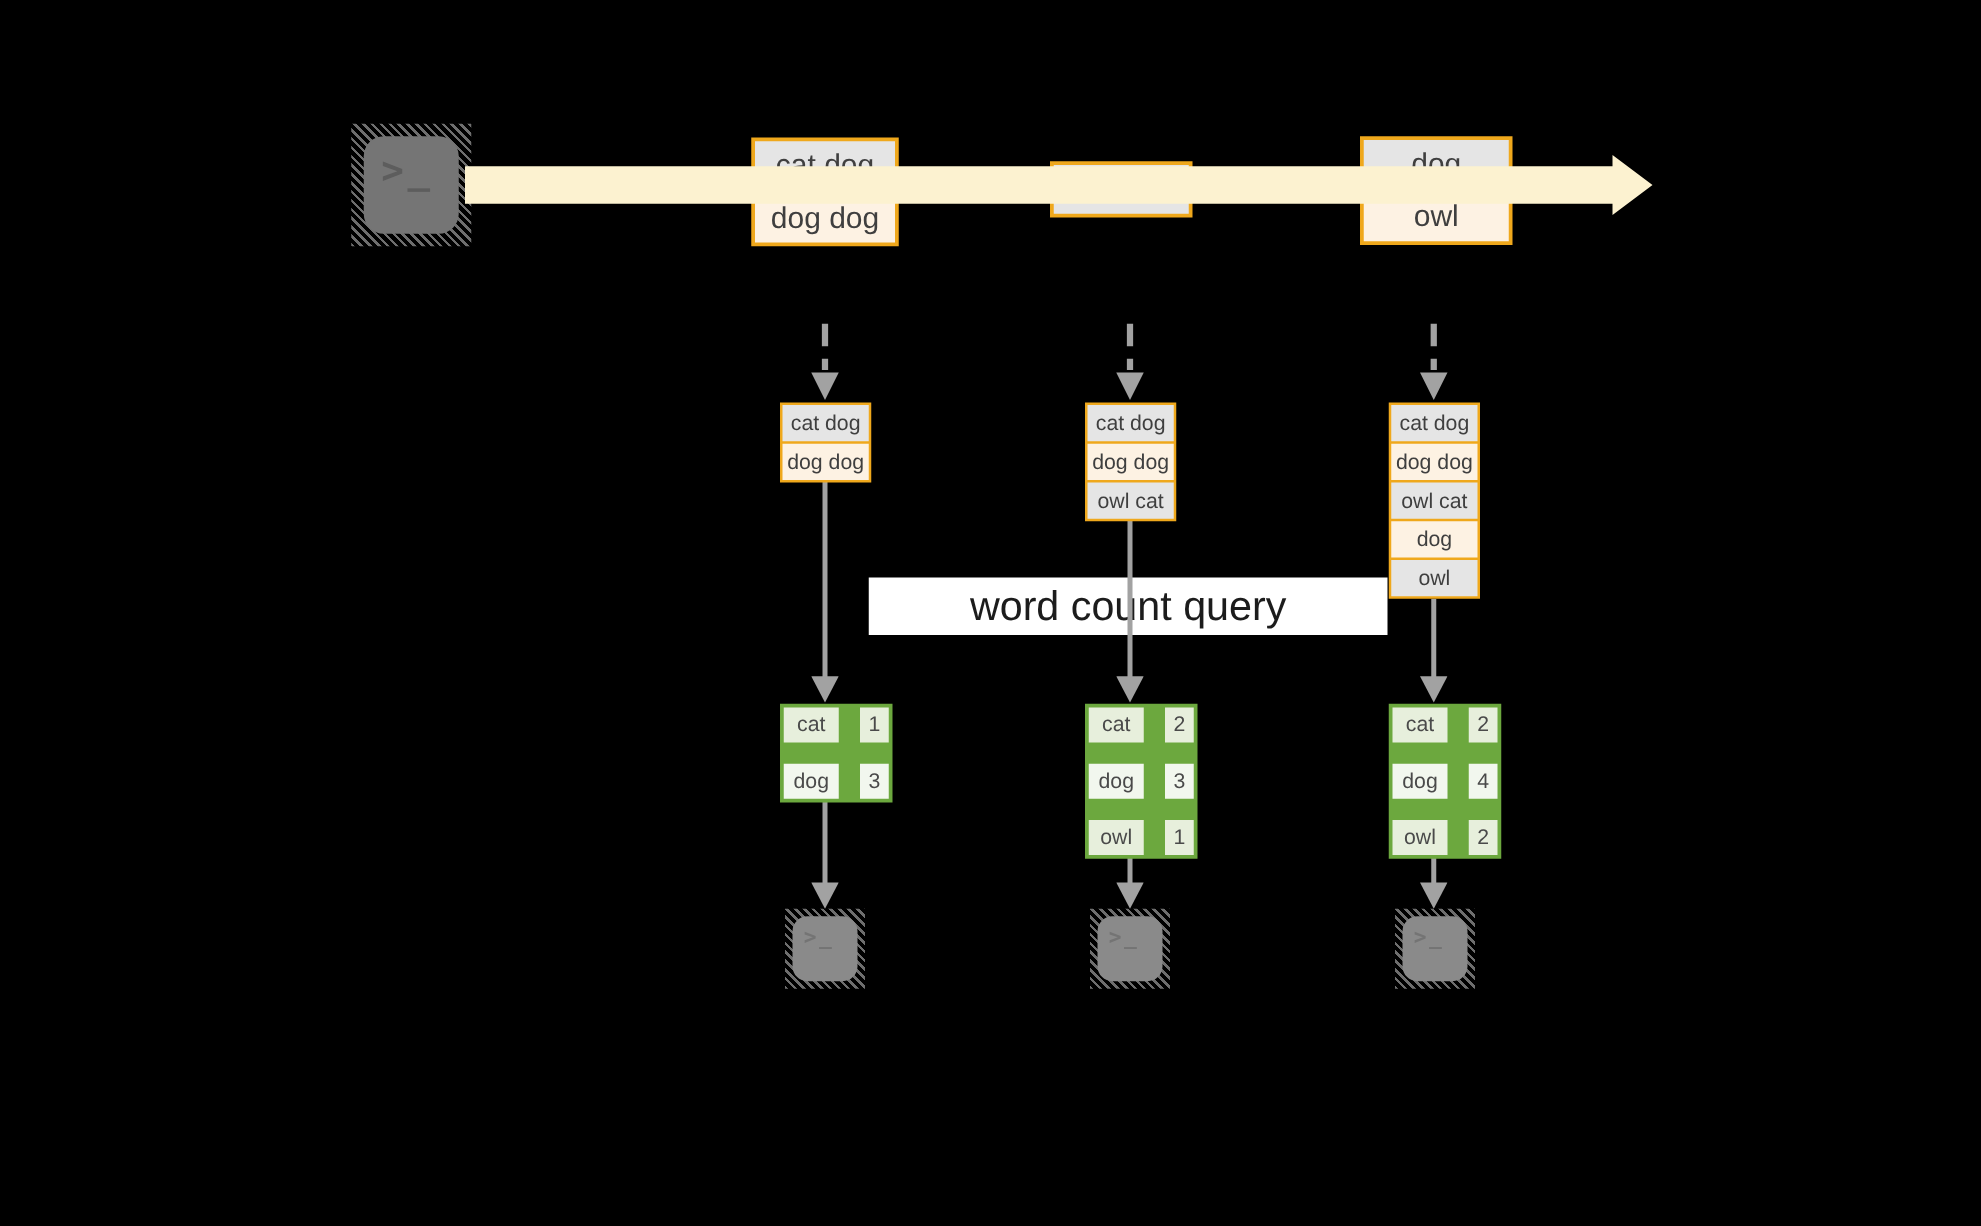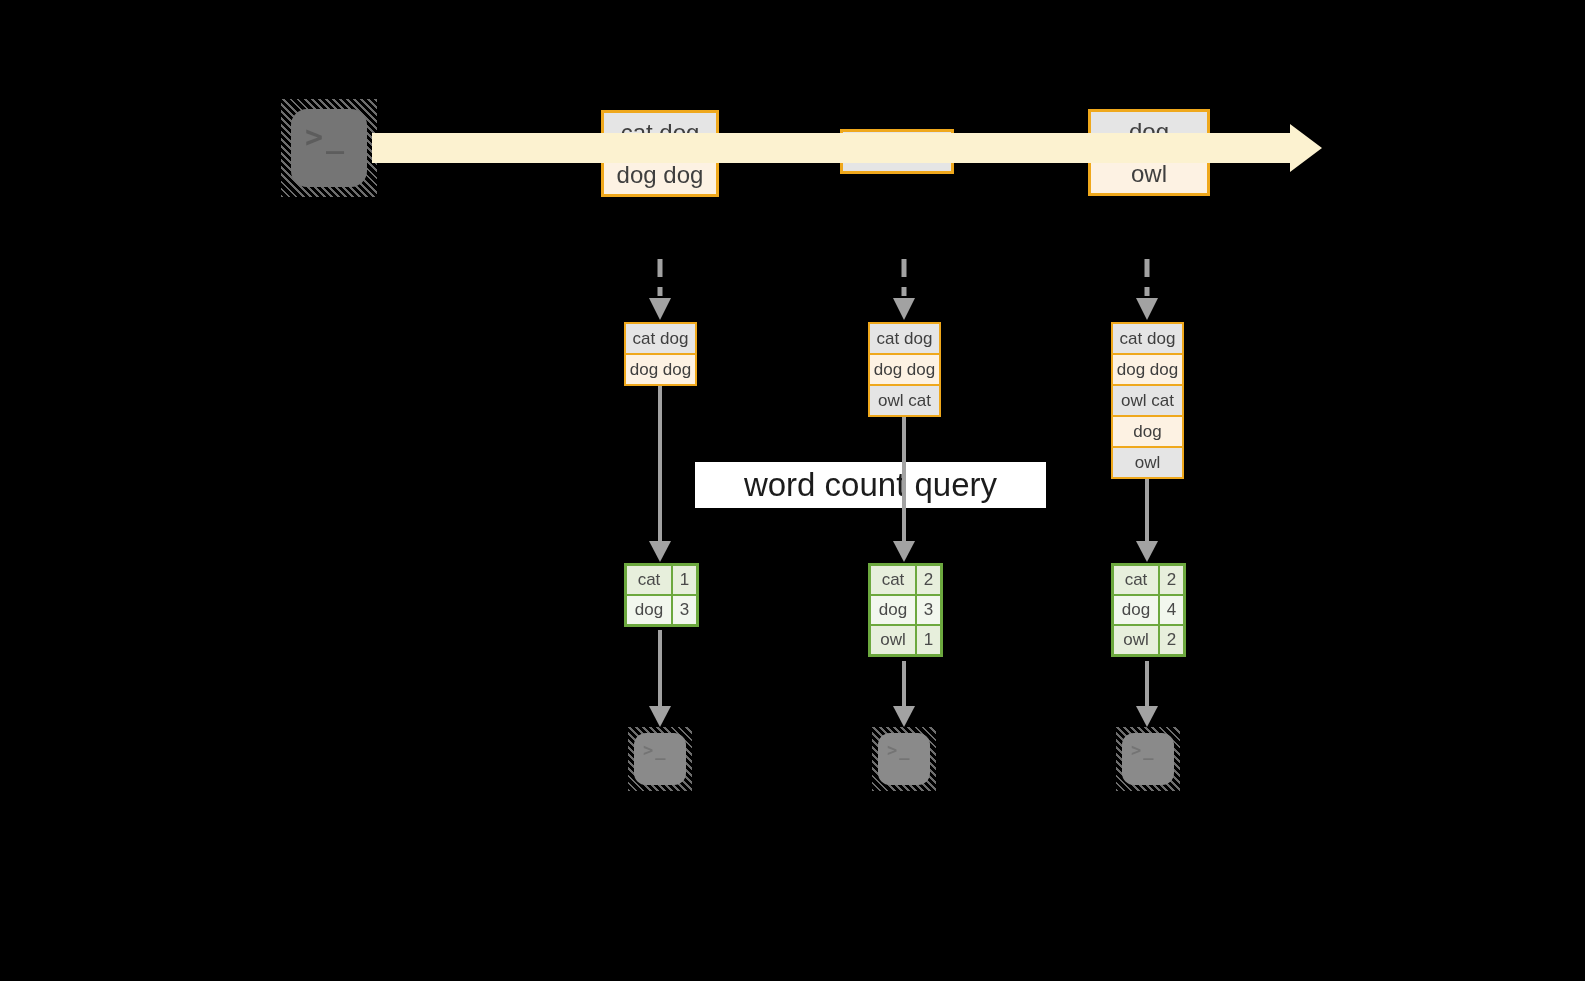--- a/index.html
+++ b/index.html
@@ -20,29 +20,29 @@
   .obox>div{background:#e5e5e5;display:flex;align-items:center;justify-content:center;color:#3f3f3f;}
   .obox>div:nth-child(even){background:#fdf2e3;}
   .stream-box{gap:3px;padding:3px;}
   .stream-box>div{height:39px;font-size:24px;width:112px;}
   .box2>div{width:108px;}
   .box3>div{width:116px;}
   .stack-box{gap:2px;padding:2px;z-index:5;}
   .stack-box>div{height:29px;font-size:17px;width:69px;}
 
   
-  .gtable{position:absolute;display:grid;grid-template-columns:44px 23px;gap:2px;padding:3px;background:#6ca83e;z-index:5;}
+  .gtable{position:absolute;display:grid;grid-template-columns:44px 23px;gap:17px;padding:3px;background:#6ca83e;z-index:5;}
   .gtable>div{background:#e7efdc;display:flex;align-items:center;justify-content:center;height:28px;font-size:17px;color:#4a4a4a;}
   .gtable>div:nth-child(4n+3),.gtable>div:nth-child(4n+4){background:#f2f7ee;}
 
   
   .arrow{position:absolute;z-index:4;}
 
   
-  .query-box{position:absolute;left:695px;top:462px;width:351px;height:46px;background:#ffffff;z-index:2;
+  .query-box{position:absolute;left:695px;top:462px;width:415px;height:46px;background:#ffffff;z-index:2;
              display:flex;align-items:center;justify-content:center;}
   .query-box span{font-size:33px;color:#1c1c1c;}
 </style>
 </head>
 <body>
 
 <div id="canvas">
 
   <svg class="arrow" style="left:372px;top:118px;z-index:1;" width="955" height="60">
     <polygon points="0,15 918,15 918,6 950,30 918,54 918,45 0,45" fill="#fcf2d0"></polygon>

